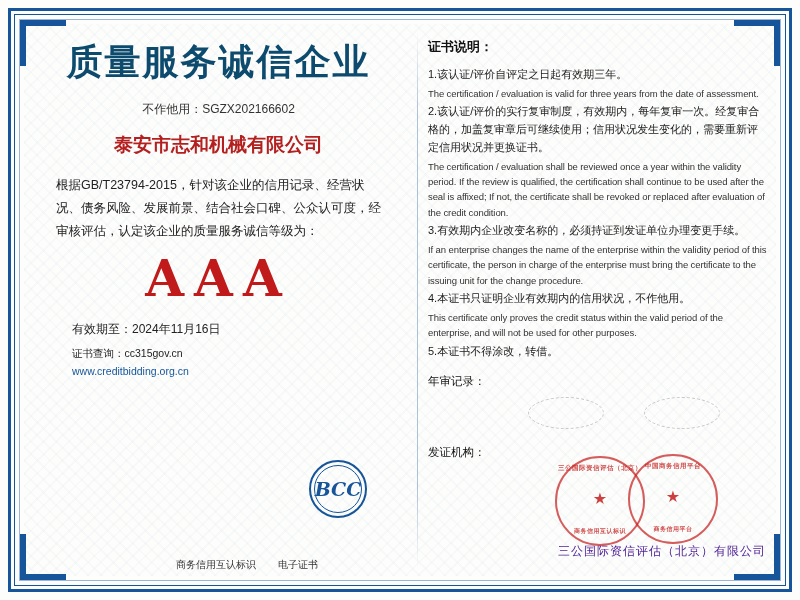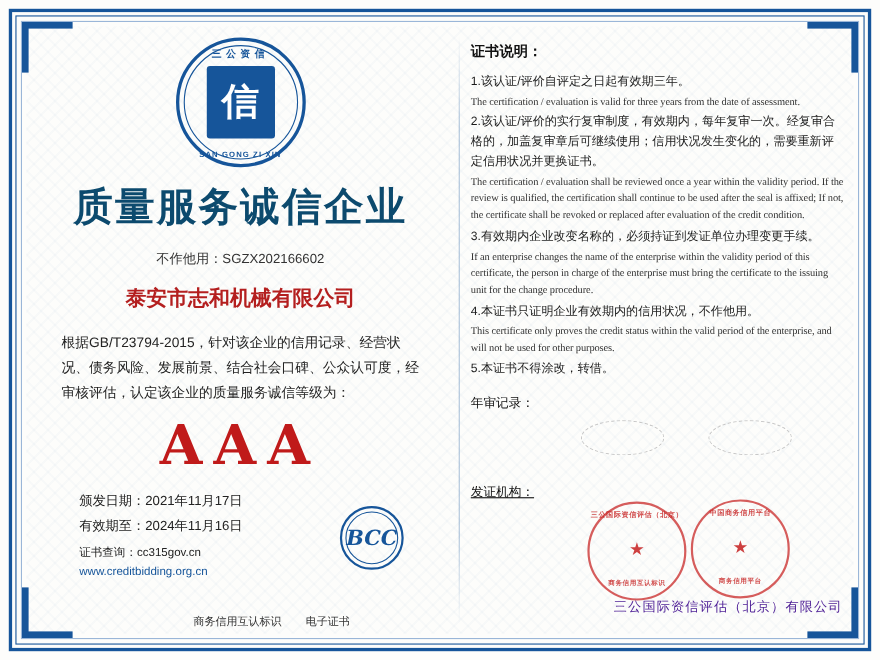--- a/index.html
+++ b/index.html
@@ -193,62 +193,61 @@
     font-weight:bold;
     margin-bottom:10px;
   }
   .note{
     font-size:10.5px;
     line-height:1.62;
     color:#1b1b1b;
     margin-bottom:2px;
   }
   .note.cn{font-size:11px;}
-  .note.en{color:#333;font-family:Liberation Serif, serif;font-size:9.5px;letter-spacing:-0.1px;}
+  .note.en{color:#333;font-family:Liberation Sans, sans-serif;font-size:9.5px;letter-spacing:-0.1px;}
   .annual{
     margin-top:14px;
     font-size:11.5px;
     color:#111;
   }
   .annual-boxes{
     margin-top:8px;
     display:flex;gap:40px;
     padding-left:100px;
   }
   .oval{
     width:74px;height:30px;border:1px dashed #c8c8c8;border-radius:50%;
     display:flex;align-items:center;justify-content:center;
     font-size:7px;color:#cfcfcf;
   }
   .issuer{
-    margin-top:26px;
+    margin-top:16px;
     font-size:11.5px;
     color:#111;
-    text-decoration:underline;
   }
   .issuer-name{
     position:absolute;
     right:8px;bottom:14px;
     font-size:12px;color:#4c1d95;
     letter-spacing:1px;
   }
   
   .stamp{
     position:absolute;
     border-radius:50%;
     border:2px solid rgba(198,30,30,0.72);
     color:rgba(198,30,30,0.8);
     display:flex;align-items:center;justify-content:center;
     text-align:center;
     font-size:7px;
     line-height:1.1;
     font-weight:bold;
     font-family:"DejaVu Sans", sans-serif;
   }
-  .stamp.s1{width:86px;height:86px;right:150px;bottom:28px;margin-top:24px;}
+  .stamp.s1{width:86px;height:86px;right:129px;bottom:28px;margin-top:24px;}
   .stamp.s2{width:86px;height:86px;right:56px;bottom:30px;}
   .stamp .star{
     position:absolute;color:rgba(198,30,30,0.85);font-size:16px;
     top:50%;left:50%;transform:translate(-50%,-60%);
   }
   .stamp .cap{
     position:absolute;bottom:9px;left:0;right:0;font-size:6px;letter-spacing:0.5px;
   }
   .stamp .top{
     position:absolute;top:7px;left:0;right:0;font-size:6.5px;letter-spacing:0.5px;
@@ -263,45 +262,35 @@
   <div class="frame-thin"></div>
   <div class="corner tl"></div>
   <div class="corner tr"></div>
   <div class="corner bl"></div>
   <div class="corner br"></div>
   <div class="guilloche"></div>
 
   <div class="content">
 
     <div class="left-pane">
-      <div class="emblem">
-        <div class="ring"></div>
-        <div class="ring2"></div>
-        <div class="top-arc">三公资信</div>
-        <div class="inner-sq">信</div>
-        <div class="bot-arc">SAN GONG ZI XIN</div>
-      </div>
 
       <div class="main-title">质量服务诚信企业</div>
 
       <div class="cert-no">
         <span>不作他用：</span><span>SGZX202166602</span>
       </div>
 
       <div class="company">泰安市志和机械有限公司</div>
 
 
       <div class="body-text">根据GB/T23794-2015，针对该企业的信用记录、经营状况、债务风险、发展前景、结合社会口碑、公众认可度，经审核评估，认定该企业的质量服务诚信等级为：</div>
 
       <div class="grade">AAA</div>
 
       <div class="dates">
-        <div>
-          <span>颁发日期：</span><span>2021年11月17日</span>
-        </div>
         <div>
           <span>有效期至：</span><span>2024年11月16日</span>
         </div>
       </div>
 
       <div class="query">
         <div>
           <span>证书查询：</span><span>cc315gov.cn</span>
         </div>
         <div class="url">www.creditbidding.org.cn</div>

